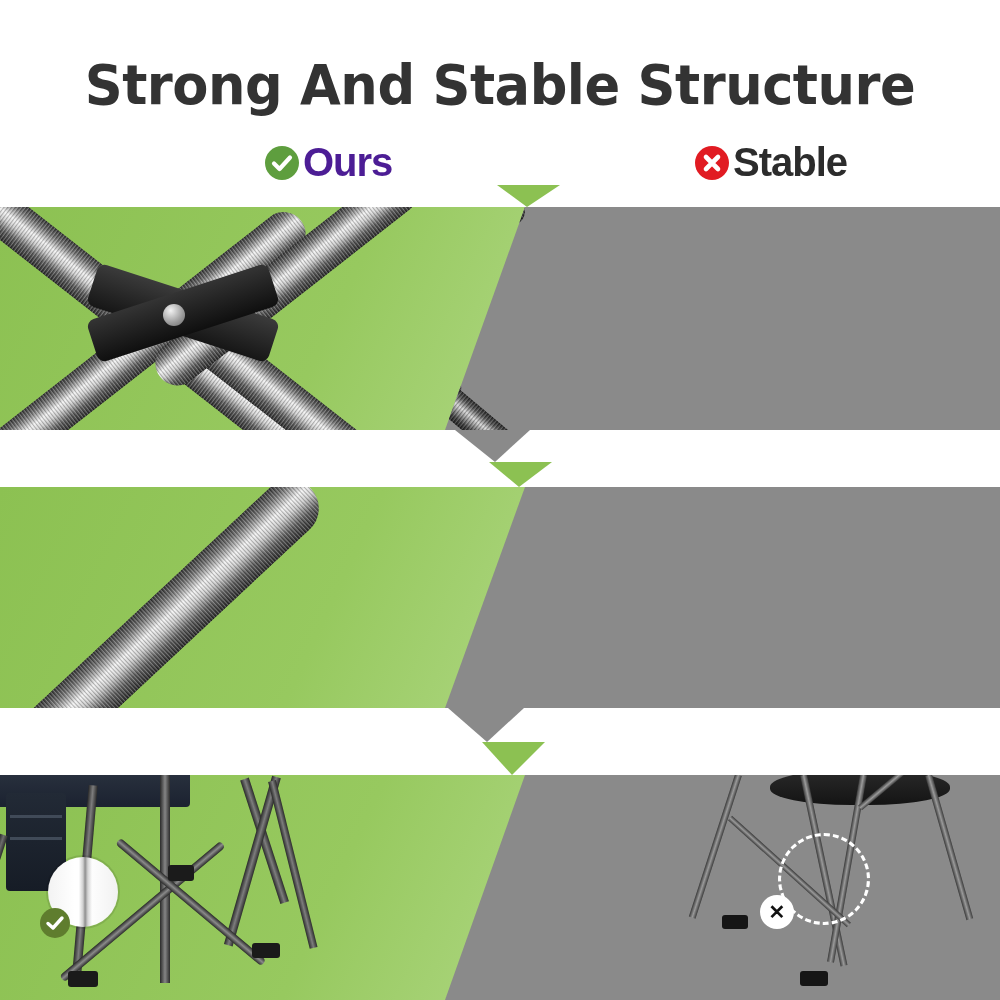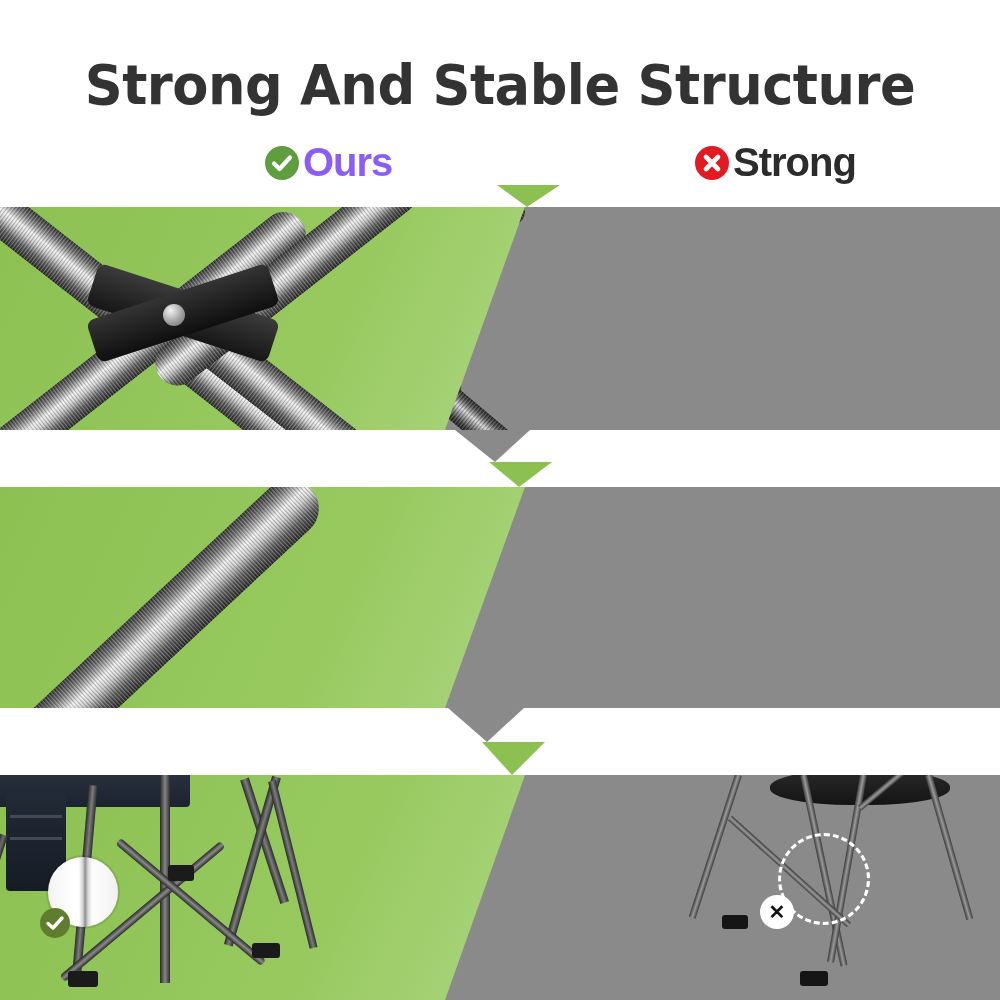--- a/index.html
+++ b/index.html
@@ -14,21 +14,21 @@
     transform:scaleX(0.94); transform-origin:center;
     font-family:"DejaVu Sans", sans-serif;
     white-space:nowrap;
   }
 
   
   .hdr { position:absolute; top:140px; display:flex; align-items:center; gap:4px; }
   .hdr-ours  { left:265px; }
   .hdr-others{ left:695px; }
   .hdr-label { font-size:40px; font-weight:bold; letter-spacing:-1px; }
-  .hdr-ours .hdr-label   { color:#8b5cf6; }
+  .hdr-ours .hdr-label   { color:#4c1d95; }
   .hdr-others .hdr-label { color:#2c2c2c; }
   .badge-circ { width:34px; height:34px; border-radius:50%; position:relative; flex:none; }
   .badge-circ.green { background:#5e9e3e; }
   .badge-circ.red   { background:#e11b22; }
   .badge-circ svg { position:absolute; inset:0; }
 
   
   .row { position:absolute; left:0; width:1000px; overflow:hidden; }
   .row1 { top:207px; height:223px; }
   .row2 { top:487px; height:221px; }
@@ -96,21 +96,21 @@
   </span>
   <span class="hdr-label">Ours</span>
 </div>
 
 <div class="hdr hdr-others">
   <span class="badge-circ red">
     <svg viewBox="0 0 34 34" width="34" height="34">
         <path d="M11 11 L23 23 M23 11 L11 23" stroke="#ffffff" stroke-width="4.6" fill="none" stroke-linecap="round"></path>
       </svg>
   </span>
-  <span class="hdr-label">Strong</span>
+  <span class="hdr-label">Stable</span>
 </div>
 
 <div class="row row1">
   <div class="pane-green"></div>
 
   <div>
     <div class="ph tube" style="left:-30px;top:-40px;width:420px;height:44px;transform:rotate(38deg);transform-origin:left center;"></div>
     <div class="ph tube" style="left:-30px;top:250px;width:420px;height:44px;transform:rotate(-38deg);transform-origin:left center;"></div>
     <div class="ph tube" style="left:160px;top:75px;width:320px;height:44px;transform:rotate(38deg);transform-origin:left center;"></div>
     <div class="ph tube" style="left:160px;top:148px;width:320px;height:44px;transform:rotate(-38deg);transform-origin:left center;"></div>

